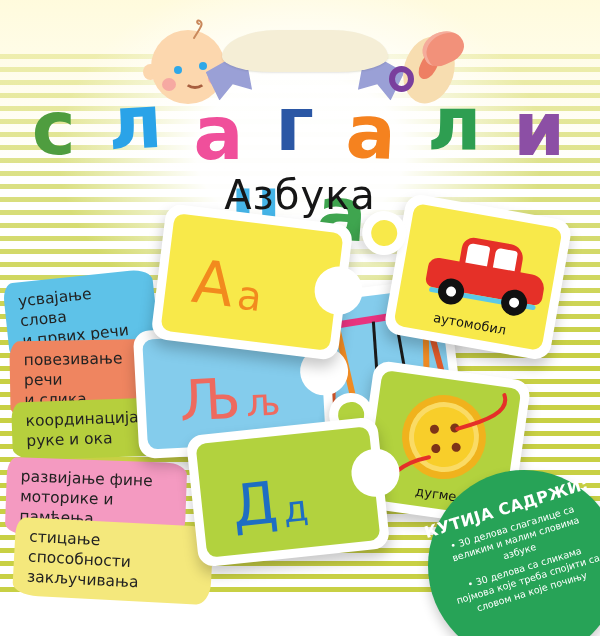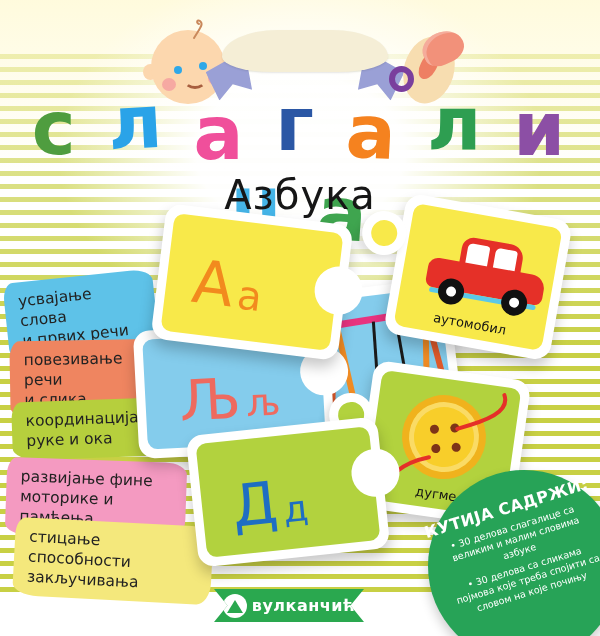--- a/index.html
+++ b/index.html
@@ -316,25 +316,13 @@
   </div>
 
   <div class="badge">
     <div class="badge-content">
       <div class="badge-title">КУТИЈА САДРЖИ:</div>
       <div class="badge-item">30 делова слагалице са великим и малим словима азбуке</div>
       <div class="badge-item">30 делова са сликама појмова које треба спојити са словом на које почињу</div>
     </div>
   </div>
 
-  <div class="logo">
-    <div class="dots">
-      <span class="dot dot1"></span>
-      <span class="dot dot2"></span>
-      <span class="dot dot3"></span>
-      <span class="dot dot4"></span>
-    </div>
-    <div class="logo-circle">
-      <div class="volcano"></div>
-    </div>
-    <div class="logo-text">вулканчић</div>
-  </div>
 </div>
 
 </body></html>

